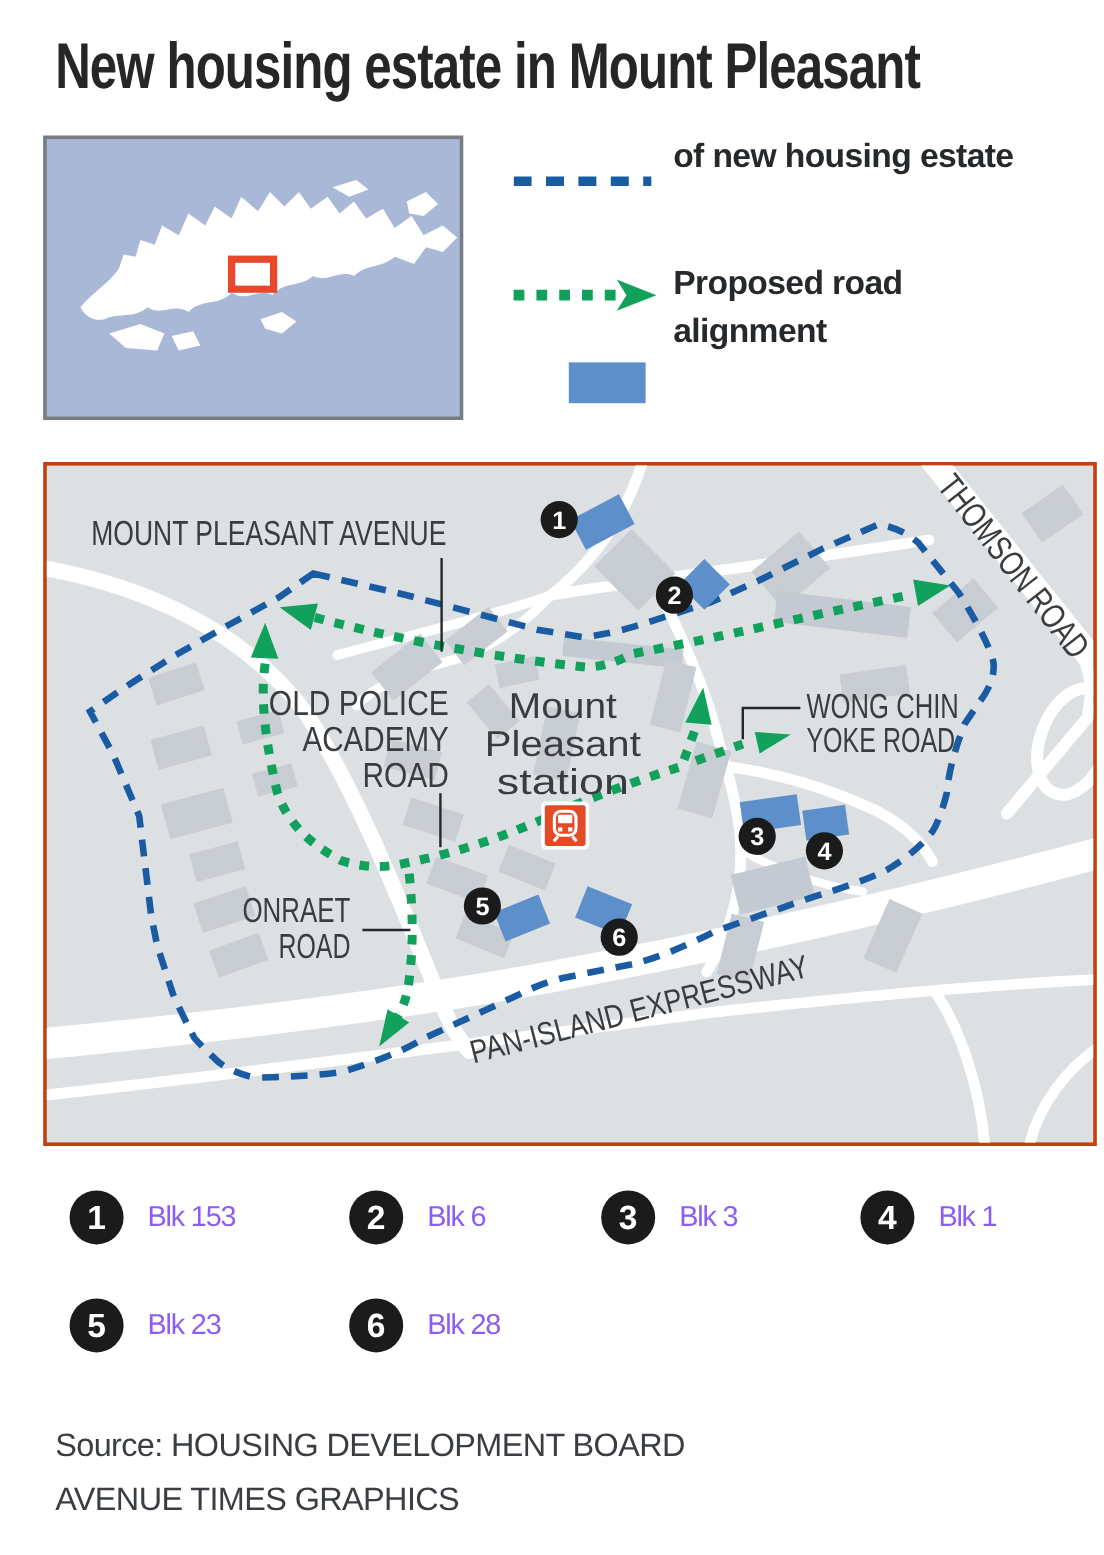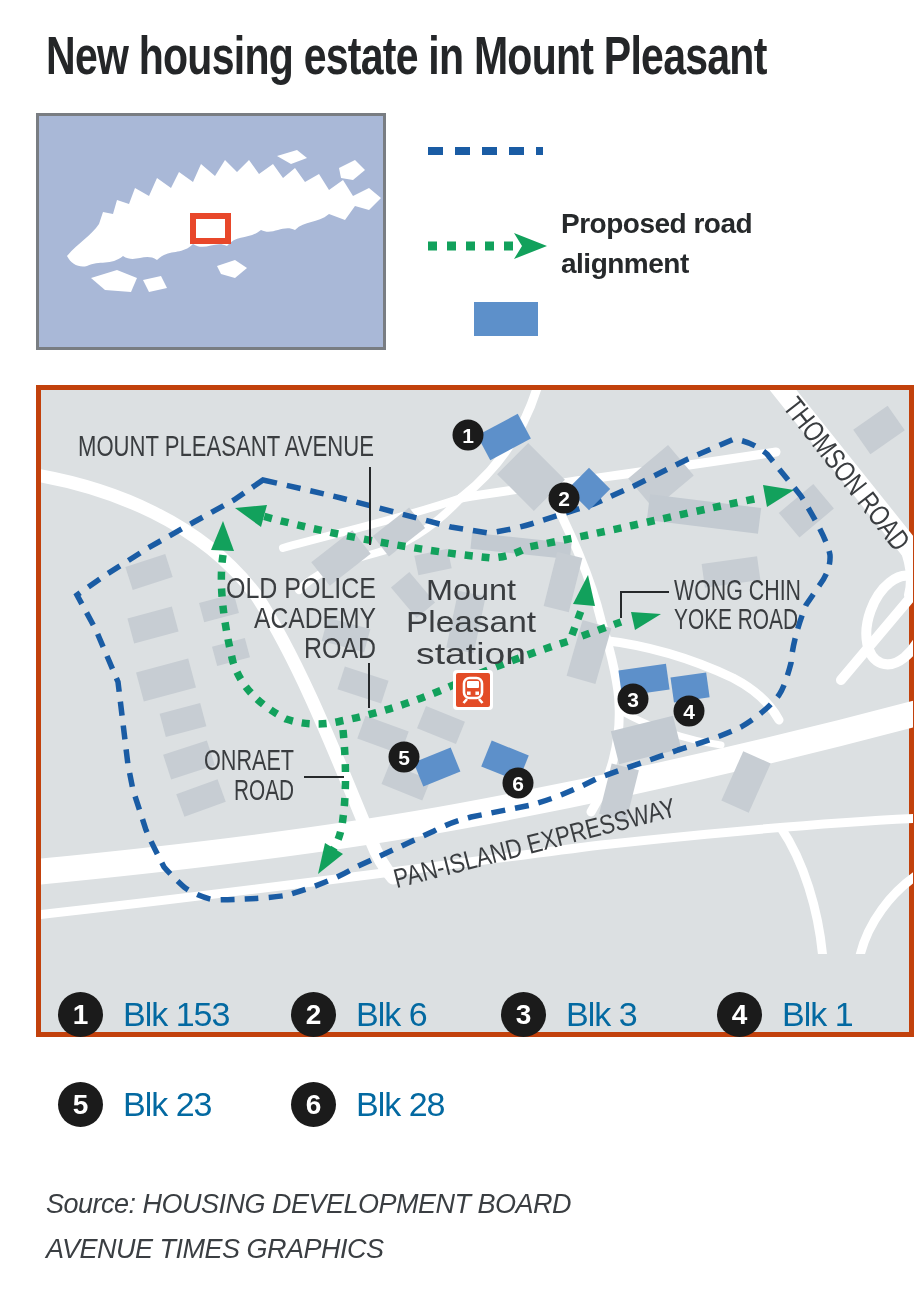--- a/index.html
+++ b/index.html
@@ -12,30 +12,30 @@
 
   .inset{left:20px;top:113px;width:350px;height:237px;background:#a9b8d7;
          border:3px solid #797d82;box-sizing:border-box;}
 
   .legend{left:410px;top:108px;width:500px;height:250px;}
   .legend-text{position:absolute;font-size:28px;font-weight:bold;color:#26292b;
                letter-spacing:-0.5px;line-height:40px;white-space:nowrap;}
   .legend-swatch{position:absolute;}
   .swatch-rect{width:64px;height:34px;background:#5d90ca;}
 
-  .map{left:20px;top:385px;width:878px;height:652px;background:#dce0e2;
-       border:5px solid #c2410c;box-sizing:border-box;}
+  .map{left:20px;top:385px;width:878px;height:570px;background:#dce0e2;
+       border:3px solid #c2410c;box-sizing:border-box;}
 
   .key-item{position:absolute;display:flex;align-items:center;gap:20px;}
   .key-circle{width:45px;height:45px;border-radius:50%;background:#1b1b1b;color:#ffffff;
               font-weight:bold;font-size:28px;display:flex;align-items:center;justify-content:center;
               flex:0 0 auto;}
-  .key-label{font-size:34px;color:#0369a1;letter-spacing:-1px;white-space:nowrap;text-align:center;}
-
-  .source{left:30px;top:1182px;font-size:27px;color:#3a3e42;letter-spacing:-0.5px;line-height:45px;font-style:italic;}
+  .key-label{font-size:24px;color:#8b5cf6;letter-spacing:-1px;white-space:nowrap;text-align:center;}
+
+  .source{left:30px;top:1182px;font-size:27px;color:#3a3e42;letter-spacing:-0.5px;line-height:45px;}
   .source div{white-space:nowrap;}
 </style>
 </head>
 <body>
 
 <div class="page">
 
   <div class="abs title">New housing estate in Mount Pleasant</div>
 
   <div class="abs inset">
@@ -57,27 +57,28 @@
       </g>
       <rect x="154" y="100" width="35" height="25" fill="none" stroke="#e8472a" stroke-width="6"></rect>
     </svg>
   </div>
 
   <div class="abs legend">
     <svg class="legend-swatch" style="left:2px;top:38px;" width="115" height="10">
       <line x1="0" y1="5" x2="115" y2="5" stroke="#1a5ca4" stroke-width="8" stroke-dasharray="15 12"></line>
     </svg>
     <div class="legend-text" style="left:135px;top:2px;">
+      <div>of new housing estate</div>
     </div>
 
     <svg class="legend-swatch" style="left:0px;top:124px;" width="122" height="28">
       <line x1="2" y1="14" x2="88" y2="14" stroke="#12a15c" stroke-width="9" stroke-dasharray="9 10"></line>
       <polygon points="121,14 88,1 96,14 88,27" fill="#12a15c"></polygon>
     </svg>
-    <div class="legend-text" style="left:135px;top:96px;">
+    <div class="legend-text" style="left:135px;top:108px;">
       <div>Proposed road</div>
       <div>alignment</div>
     </div>
 
     <div class="legend-swatch swatch-rect" style="left:48px;top:194px;"></div>
   </div>
 
   <div class="abs map">
     <svg width="872" height="564" viewBox="0 0 872 564">
 

